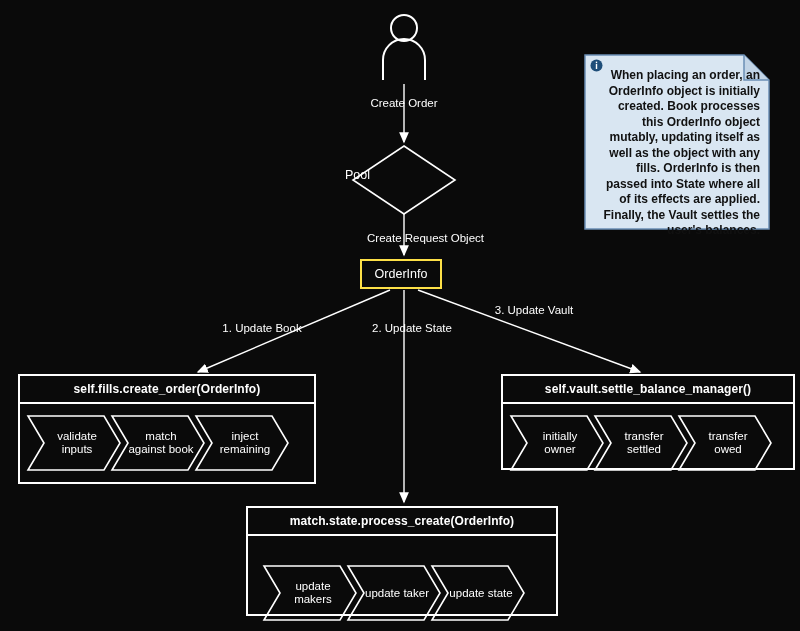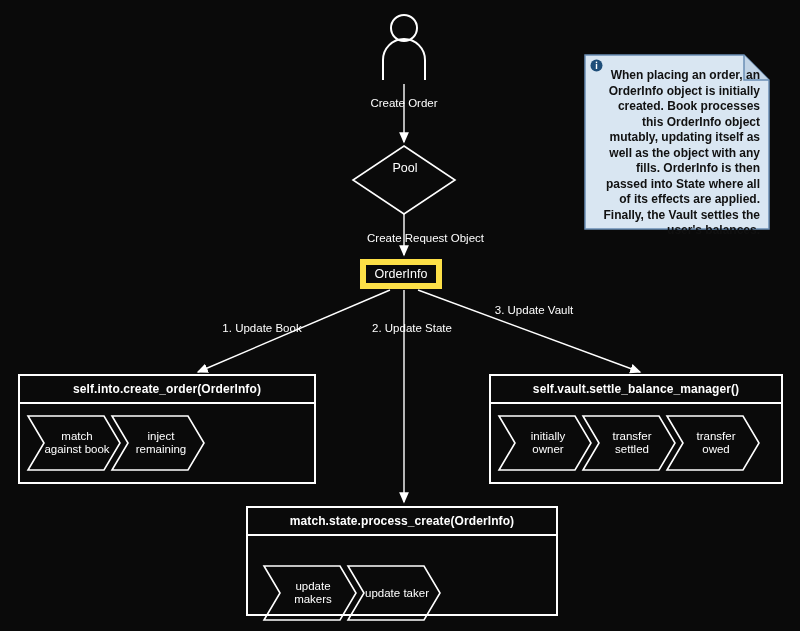--- a/index.html
+++ b/index.html
@@ -41,32 +41,32 @@
   .actor {
     left: 375px;
     top: 14px;
     width: 58px;
     height: 66px;
   }
   
   .pool-label {
     position: absolute;
     left: 345px;
-    top: 161px;
+    top: 168px;
     width: 120px;
-    text-align: center;
+    text-align: left;
     font-size: 12.5px;
   }
   
   .orderinfo {
     left: 360px;
     top: 259px;
     width: 82px;
     height: 30px;
-    border: 6px solid #fde047;
+    border: 2px solid #fde047;
     background: #0a0a0a;
     display: flex;
     align-items: center;
     justify-content: center;
     font-size: 12.5px;
   }
   
   .group {
     border: 2px solid #ffffff;
     background: #0a0a0a;
@@ -196,38 +196,44 @@
     </svg>
     <svg class="note-icon" viewBox="0 0 13 13">
       <circle cx="6.5" cy="6.5" r="6" fill="#1f4e79"></circle>
       <rect x="5.8" y="5" width="1.4" height="5" fill="#ffffff"></rect>
       <rect x="5.8" y="2.6" width="1.4" height="1.6" fill="#ffffff"></rect>
     </svg>
     <div class="note-text">When placing an order, an OrderInfo object is initially created. Book processes this OrderInfo object mutably, updating itself as well as the object with any fills. OrderInfo is then passed into State where all of its effects are applied. Finally, the Vault settles the user's balances.</div>
   </div>
 
   <div class="node group" style="left:18px; top:374px; width:298px; height:110px;">
-    <div class="group-title">self.into.create_order(OrderInfo)</div>
+    <div class="group-title">self.fills.create_order(OrderInfo)</div>
     <div class="group-body">
       <div class="chev">
         <svg width="96" height="58" viewBox="0 0 96 58">
           <polygon points="2,2 78,2 94,29 78,56 2,56 18,29" fill="none" stroke="#ffffff" stroke-width="1.6"></polygon>
         </svg>
+        <span class="chev-label">validate inputs</span>
+      </div>
+      <div class="chev">
+        <svg width="96" height="58" viewBox="0 0 96 58">
+          <polygon points="2,2 78,2 94,29 78,56 2,56 18,29" fill="none" stroke="#ffffff" stroke-width="1.6"></polygon>
+        </svg>
         <span class="chev-label">match against book</span>
       </div>
       <div class="chev">
         <svg width="96" height="58" viewBox="0 0 96 58">
           <polygon points="2,2 78,2 94,29 78,56 2,56 18,29" fill="none" stroke="#ffffff" stroke-width="1.6"></polygon>
         </svg>
         <span class="chev-label">inject remaining</span>
       </div>
     </div>
   </div>
 
-  <div class="node group" style="left:489px; top:374px; width:294px; height:110px;">
+  <div class="node group" style="left:501px; top:374px; width:294px; height:96px;">
     <div class="group-title">self.vault.settle_balance_manager()</div>
     <div class="group-body">
       <div class="chev">
         <svg width="96" height="58" viewBox="0 0 96 58">
           <polygon points="2,2 78,2 94,29 78,56 2,56 18,29" fill="none" stroke="#ffffff" stroke-width="1.6"></polygon>
         </svg>
         <span class="chev-label">initially owner</span>
       </div>
       <div class="chev">
         <svg width="96" height="58" viewBox="0 0 96 58">
@@ -252,16 +258,22 @@
           <polygon points="2,2 78,2 94,29 78,56 2,56 18,29" fill="none" stroke="#ffffff" stroke-width="1.6"></polygon>
         </svg>
         <span class="chev-label">update makers</span>
       </div>
       <div class="chev">
         <svg width="96" height="58" viewBox="0 0 96 58">
           <polygon points="2,2 78,2 94,29 78,56 2,56 18,29" fill="none" stroke="#ffffff" stroke-width="1.6"></polygon>
         </svg>
         <span class="chev-label">update taker</span>
       </div>
+      <div class="chev">
+        <svg width="96" height="58" viewBox="0 0 96 58">
+          <polygon points="2,2 78,2 94,29 78,56 2,56 18,29" fill="none" stroke="#ffffff" stroke-width="1.6"></polygon>
+        </svg>
+        <span class="chev-label">update state</span>
+      </div>
     </div>
   </div>
 
 </div>
 
 </body></html>

